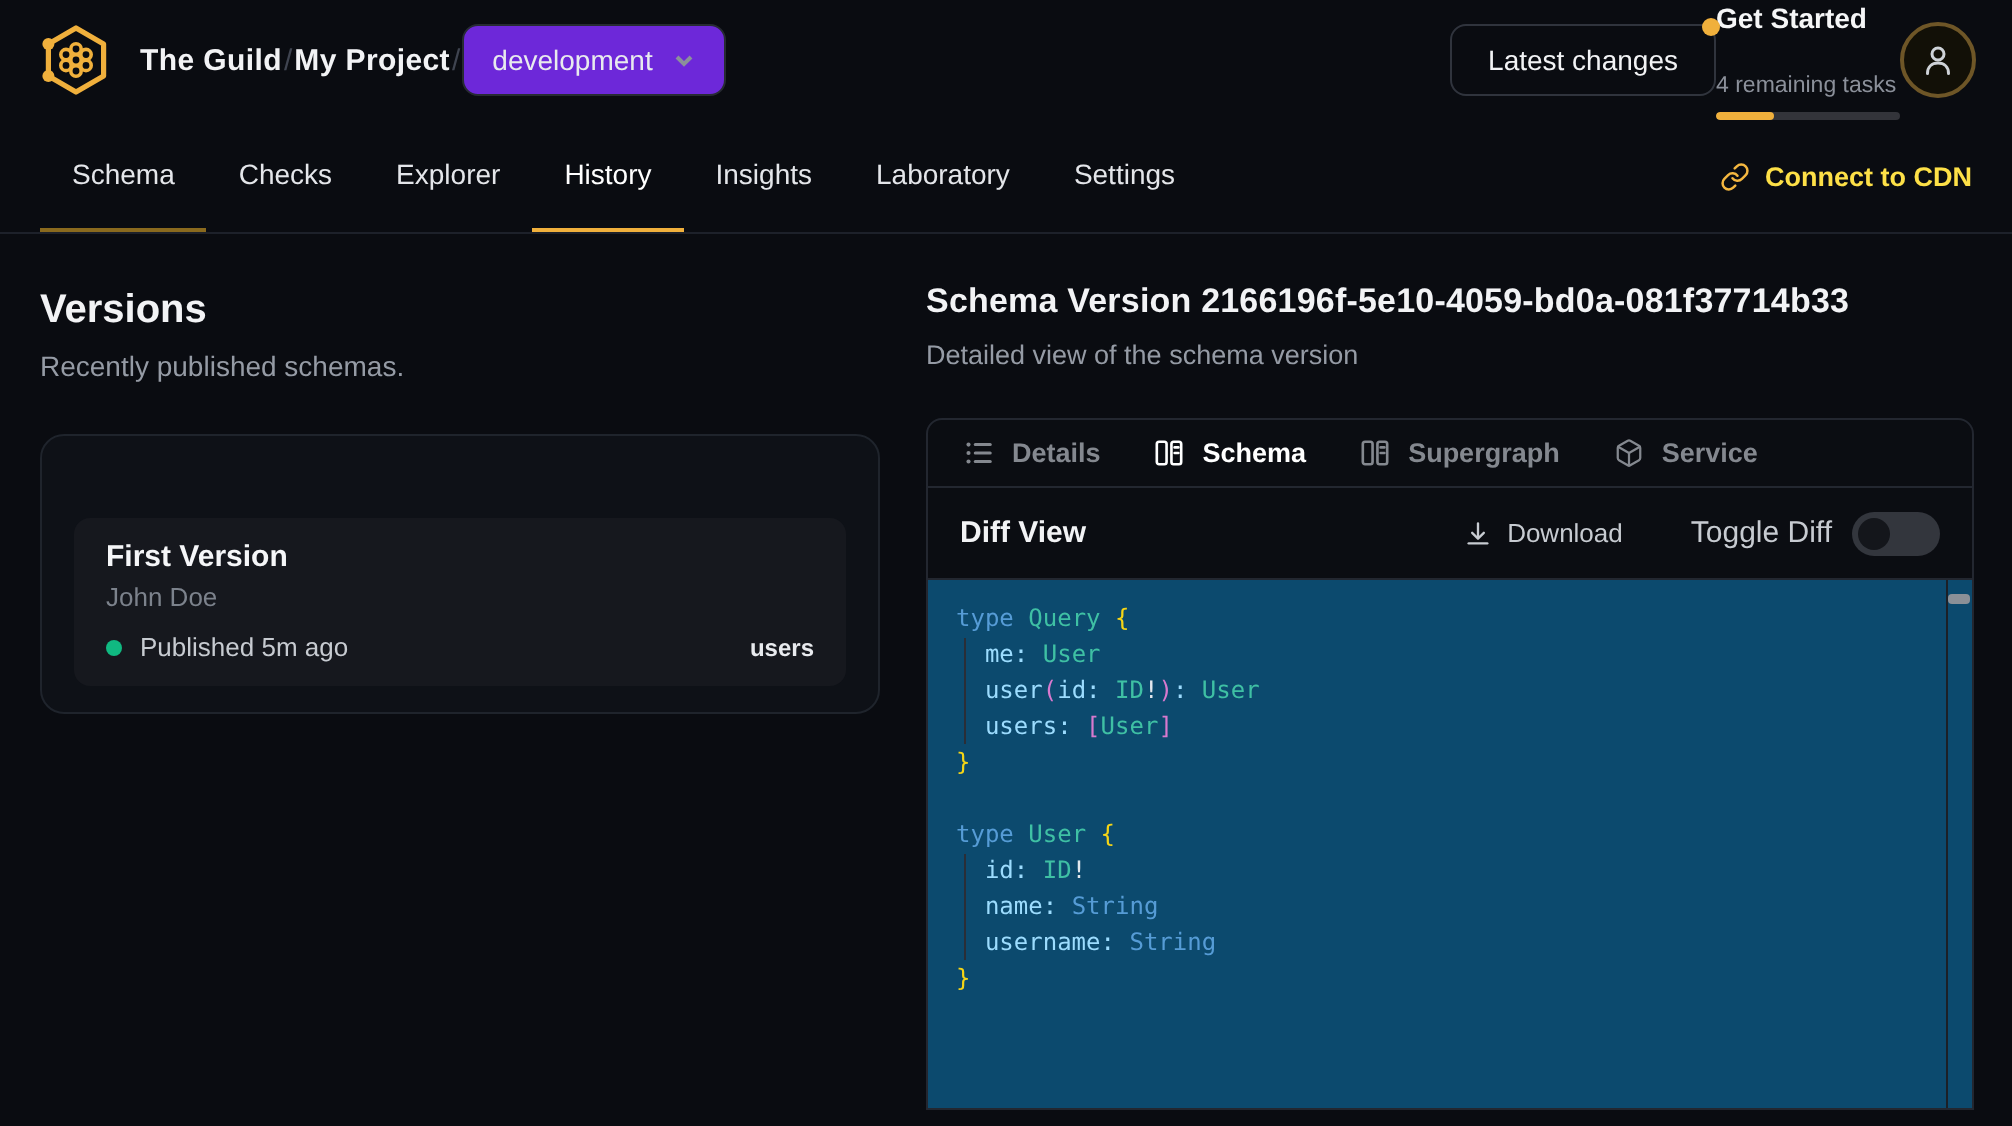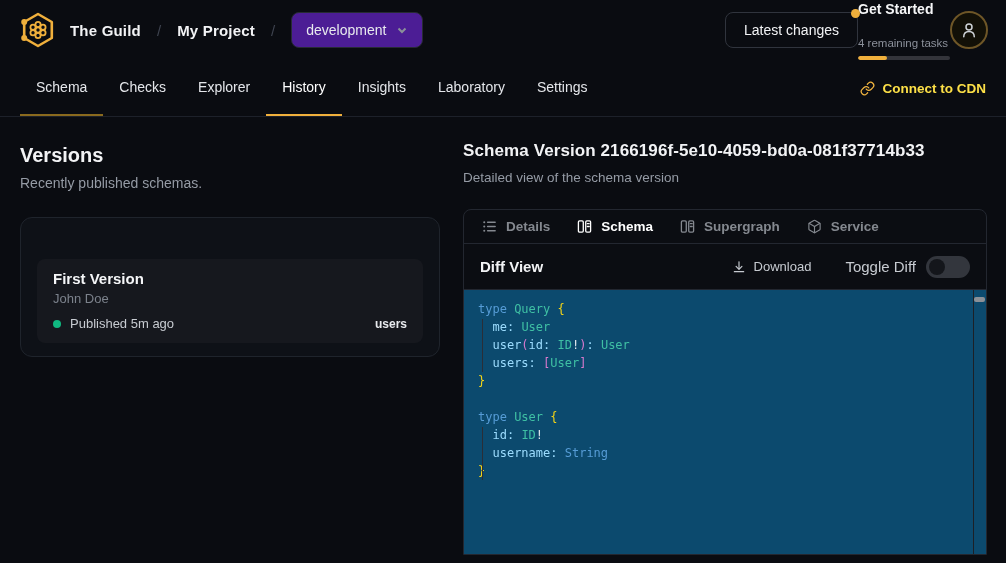--- a/index.html
+++ b/index.html
@@ -7,26 +7,26 @@
   body {
     background:#0a0c11;
     color:#f2f3f5;
     font-family:"Liberation Sans", sans-serif;
     overflow:hidden;
     position:relative;
   }
   
   .header { height:60px; display:flex; align-items:center; padding:0 18px; }
   .logo { width:40px; height:40px; flex:0 0 auto; }
-  .crumbs { display:flex; align-items:center; gap:16px; margin-left:12px; font-size:15px; }
+  .crumbs { display:flex; align-items:center; gap:1px; margin-left:12px; font-size:15px; }
   .crumb { color:#f2f3f5; font-weight:600; letter-spacing:.2px; cursor:pointer; }
   .crumb-sep { color:#3f4450; font-size:15px; }
   .select-btn {
     display:flex; align-items:center; gap:10px;
-    background:#4c1d95; border:1px solid #272b33; border-radius:8px;
+    background:#6d28d9; border:1px solid #272b33; border-radius:8px;
     padding:9px 14px; font-size:14px; color:#e8eaee; cursor:pointer;
   }
   .chev { width:12px; height:12px; stroke:#8b909a; fill:none; stroke-width:2; }
   .header-right { margin-left:auto; display:flex; align-items:center; }
   .latest-btn {
     position:relative; background:transparent; border:1px solid #30343d;
     border-radius:8px; color:#f2f3f5; font-size:14px; padding:9px 18px; cursor:pointer;
     font-family:"Liberation Sans", sans-serif;
   }
   .latest-dot { position:absolute; top:-4px; right:-3px; width:9px; height:9px;
@@ -274,20 +274,21 @@
     <div class="code-wrap">
       <div id="schema-code">
           <div class="code-line"><span class="tok-kw">type</span><span class="tok-pl"> </span><span class="tok-ty">Query</span><span class="tok-pl"> </span><span class="tok-br">{</span></div>
           <div class="code-line"><span class="tok-pl">  </span><span class="tok-fd">me</span><span class="tok-pu">:</span><span class="tok-pl"> </span><span class="tok-ty">User</span></div>
           <div class="code-line"><span class="tok-pl">  </span><span class="tok-fd">user</span><span class="tok-pk">(</span><span class="tok-fd">id</span><span class="tok-pu">:</span><span class="tok-pl"> </span><span class="tok-ty">ID</span><span class="tok-bg">!</span><span class="tok-pk">)</span><span class="tok-pu">:</span><span class="tok-pl"> </span><span class="tok-ty">User</span></div>
           <div class="code-line"><span class="tok-pl">  </span><span class="tok-fd">users</span><span class="tok-pu">:</span><span class="tok-pl"> </span><span class="tok-pk">[</span><span class="tok-ty">User</span><span class="tok-pk">]</span></div>
           <div class="code-line"><span class="tok-br">}</span></div>
           <div class="code-line"></div>
           <div class="code-line"><span class="tok-kw">type</span><span class="tok-pl"> </span><span class="tok-ty">User</span><span class="tok-pl"> </span><span class="tok-br">{</span></div>
           <div class="code-line"><span class="tok-pl">  </span><span class="tok-fd">id</span><span class="tok-pu">:</span><span class="tok-pl"> </span><span class="tok-ty">ID</span><span class="tok-bg">!</span></div>
+          <div class="code-line"><span class="tok-pl">  </span><span class="tok-fd">name</span><span class="tok-pu">:</span><span class="tok-pl"> </span><span class="tok-st">String</span></div>
           <div class="code-line"><span class="tok-pl">  </span><span class="tok-fd">username</span><span class="tok-pu">:</span><span class="tok-pl"> </span><span class="tok-st">String</span></div>
           <div class="code-line"><span class="tok-br">}</span></div>
         </div>
       <div class="indent-guide guide-1"></div>
       <div class="indent-guide guide-2"></div>
       <div class="sb-track"></div>
       <div class="sb-thumb"></div>
     </div>
   </div>
 </div>

